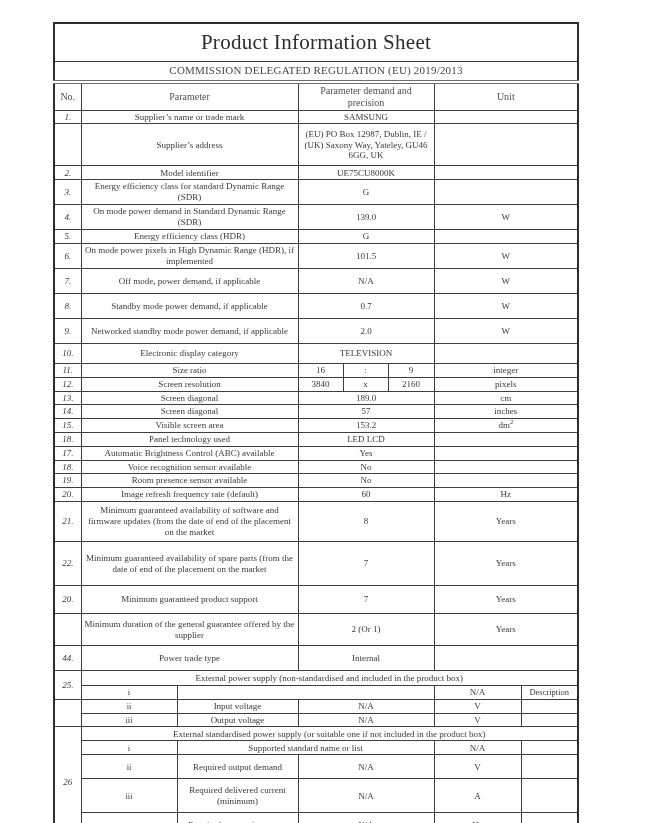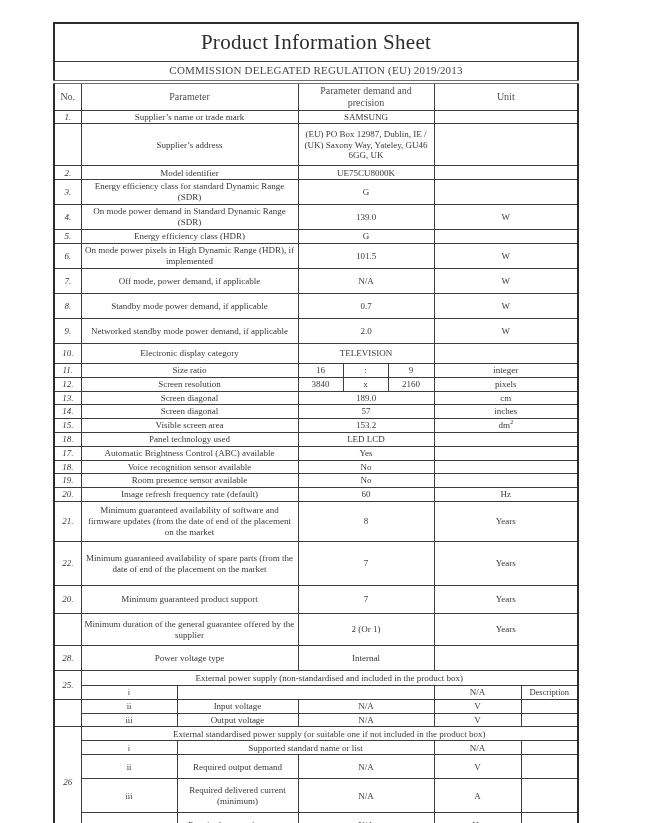--- a/index.html
+++ b/index.html
@@ -207,22 +207,22 @@
     <td colspan="3">7</td>
     <td colspan="2">Years</td>
   </tr>
   <tr style="height:32px">
     <td class="no"></td>
     <td colspan="2">Minimum duration of the general guarantee offered by the supplier</td>
     <td colspan="3">2 (Or 1)</td>
     <td colspan="2">Years</td>
   </tr>
   <tr style="height:25px">
-    <td class="no">28.</td>
-    <td colspan="2">Power voltage type</td>
+    <td class="no">44.</td>
+    <td colspan="2">Power trade type</td>
     <td colspan="3">Internal</td>
     <td colspan="2"></td>
   </tr>
 
   <tr style="height:15px">
     <td class="no" rowspan="2">25.</td>
     <td class="sect" colspan="7">External power supply (non-standardised and included in the product box)</td>
   </tr>
   <tr style="height:13px">
     <td class="idx">i</td>

